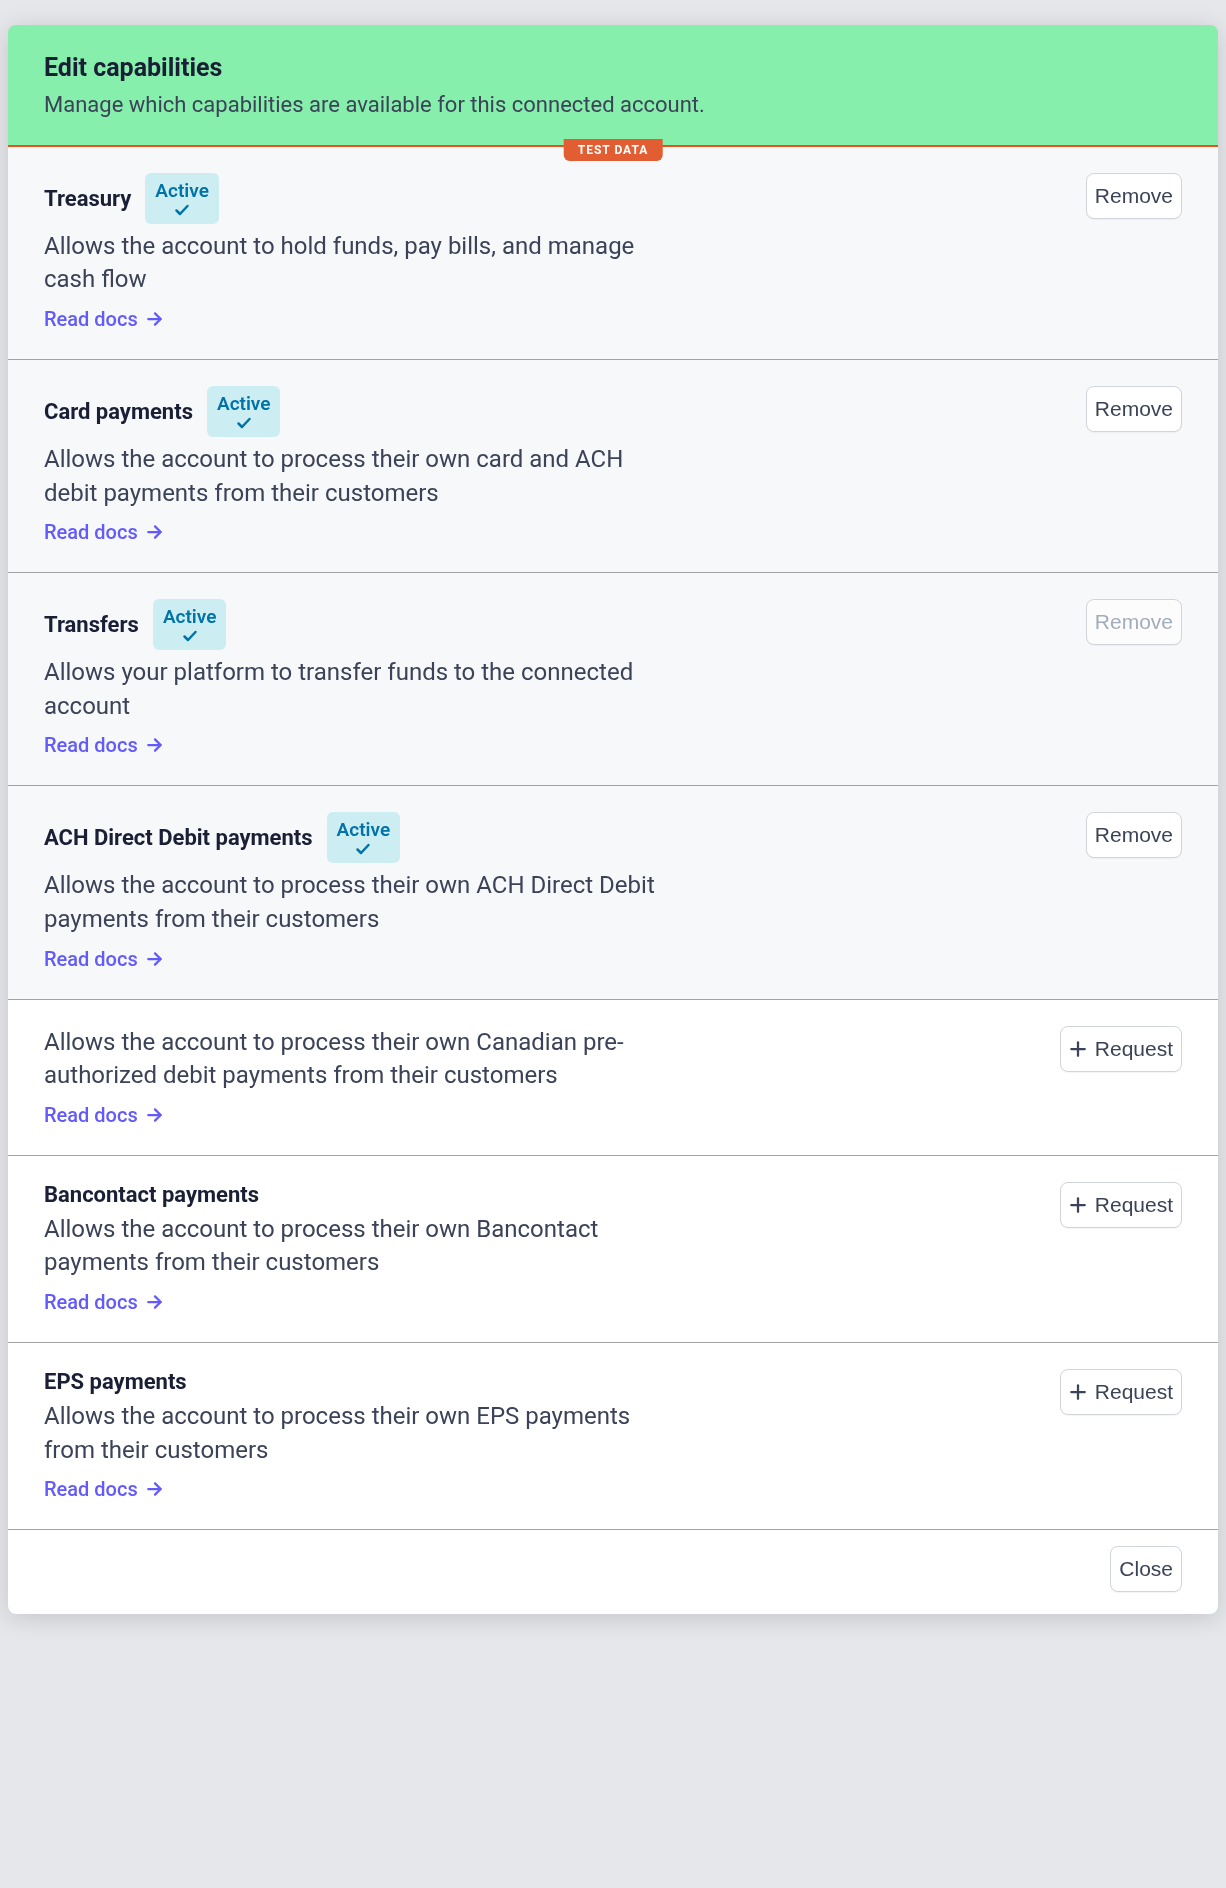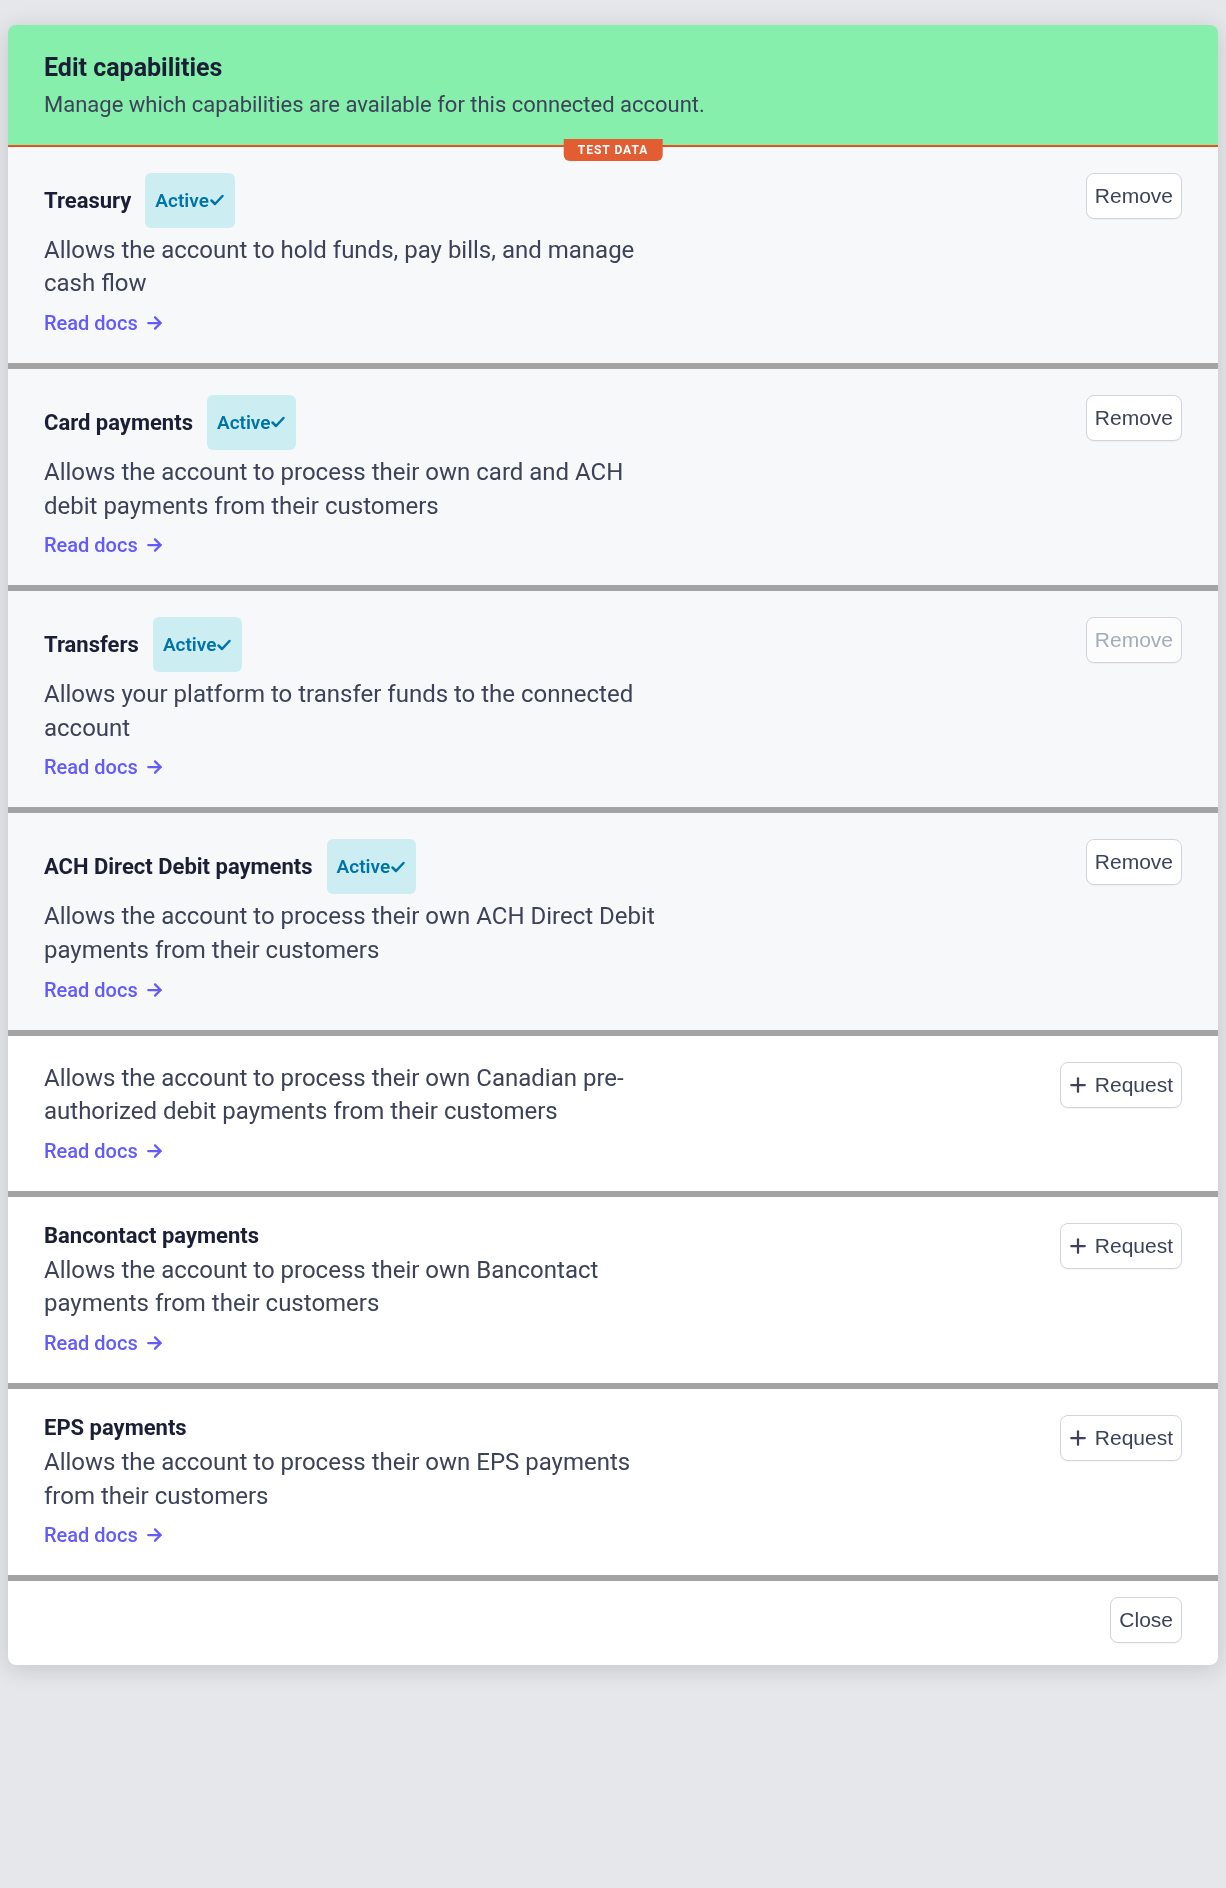--- a/index.html
+++ b/index.html
@@ -52,21 +52,21 @@
     }
     .list {
       background: #f7f8fa;
     }
     .item {
       display: flex;
       justify-content: space-between;
       align-items: flex-start;
       gap: 24px;
       padding: 26px 36px 28px 36px;
-      border-bottom: 6px solid #a3a3a3;
+      border-bottom: 1px solid #a3a3a3;
     }
     .item.white-bg {
       background: #ffffff;
     }
     .item-main {
       flex: 1;
       min-width: 0;
     }
     .title-row {
       display: flex;
@@ -77,24 +77,25 @@
     .title-row h2 {
       font-size: 22px;
       font-weight: 700;
       color: #1a1f36;
     }
     .active-badge {
       background: #cceef3;
       color: #0073a8;
       font-size: 19px;
       font-weight: 600;
-      padding: 16px 10px;
+      padding: 6px 10px;
       border-radius: 6px;
       display: inline-flex;
       align-items: center;
+      flex-direction: column;
     }
     .active-badge svg {
       width: 16px;
       height: 16px;
     }
     .description {
       font-size: 24px;
       color: #3c4257;
       line-height: 1.4;
       margin-bottom: 10px;

